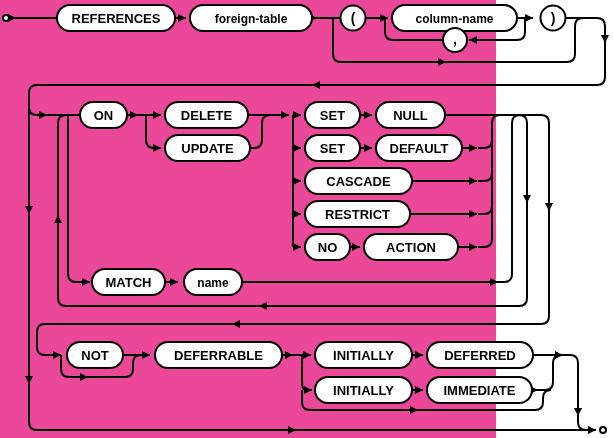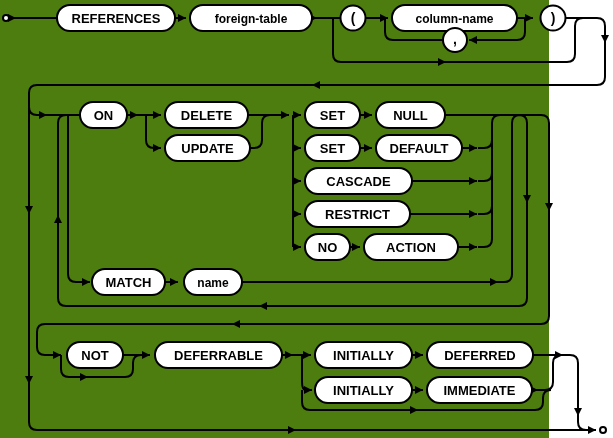--- a/index.html
+++ b/index.html
@@ -1,16 +1,16 @@
 <!DOCTYPE html>
 <html><head>
 <meta charset="utf-8">
 <style>
   html,body { margin:0; padding:0; background:#ffffff; }
-  #stage { width:549px; height:438px; background:#4d7c0f; position:relative; }
+  #stage { width:496px; height:438px; background:#ec4899; position:relative; }
   svg { display:block; }
   .plumb { fill:none; stroke:#000; stroke-width:2; }
   .arrowline { fill:none; stroke:#000; stroke-width:2; }
   .box { fill:#fff; stroke:#000; stroke-width:2; }
   .term { fill:#fff; stroke:#000; stroke-width:2; }
   .kw   { font:bold 13px "Liberation Sans", sans-serif; fill:#000; text-anchor:middle; }
   .nt   { font:bold 12px "Liberation Sans", sans-serif; fill:#000; text-anchor:middle; }
   .punc { font:bold 14px "Liberation Sans", sans-serif; fill:#000; text-anchor:middle; }
 </style>
 </head>

